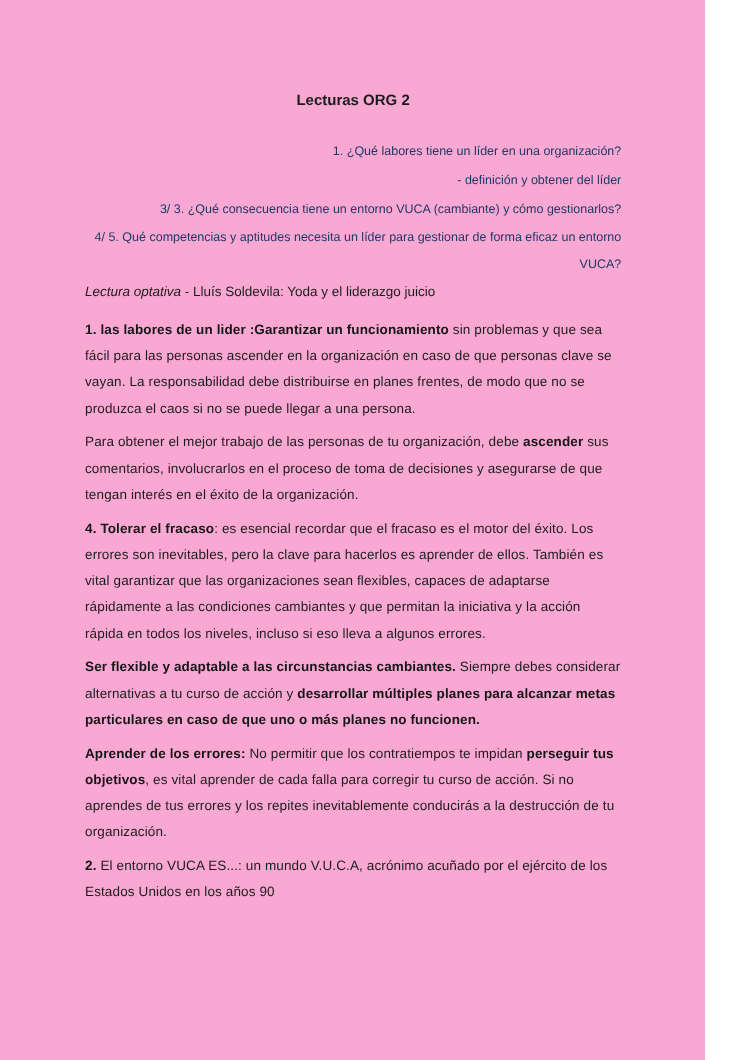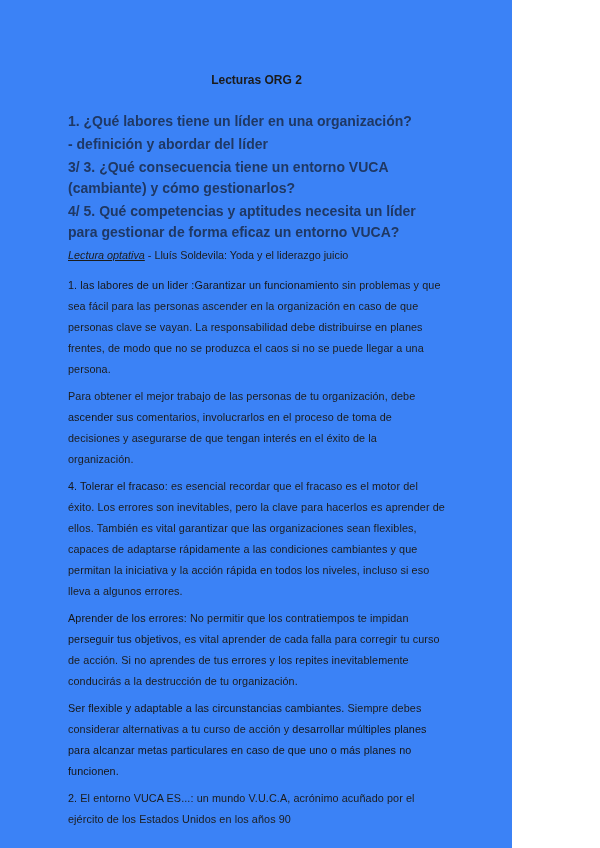--- a/index.html
+++ b/index.html
@@ -9,85 +9,85 @@
   }
   body {
     width: 600px;
     height: 848px;
     overflow: hidden;
     font-family: "Liberation Sans", sans-serif;
     -webkit-font-smoothing: antialiased;
   }
   .page {
     box-sizing: border-box;
-    width: 512px;
+    width: 564px;
     height: 848px;
     padding: 70px 67px 0 68px;
-    background: #3b82f6;
+    background: #f9a8d4;
   }
   .doc-title {
     font-size: 12px;
     font-weight: bold;
     color: #1b1b1b;
     text-align: center;
     line-height: 21px;
     margin: 0 0 20px 0;
   }
   .hline {
-    font-size: 14px;
-    font-weight: bold;
+    font-size: 10px;
+    font-weight: normal;
     color: #1f3864;
     line-height: 21px;
     margin: 0 0 2px 0;
+    text-align: right;
   }
   .hline.gap-above {
     margin-top: 0;
   }
   .reading {
     font-size: 10.8px;
     color: #1c1c1c;
     line-height: 21px;
     margin: 2px 0 9px 0;
   }
   .reading .label {
     font-style: italic;
-    text-decoration: underline;
   }
   p.body {
     font-size: 10.8px;
     color: #1c1c1c;
     line-height: 21px;
     margin: 0 0 6px 0;
     letter-spacing: 0.1px;
   }
   p.body b {
-    font-weight: normal;
+    font-weight: bold;
     color: #161616;
   }
 </style>
 </head>
 <body>
 
 <div class="page">
 
   <div class="doc-title">Lecturas ORG 2</div>
 
   <div class="hline">1. ¿Qué labores tiene un líder en una organización?</div>
-  <div class="hline">- definición y abordar del líder</div>
+  <div class="hline">- definición y obtener del líder</div>
   <div class="hline">3/ 3. ¿Qué consecuencia tiene un entorno VUCA (cambiante) y cómo gestionarlos?</div>
   <div class="hline gap-above">4/ 5. Qué competencias y aptitudes necesita un líder para gestionar de forma eficaz un entorno VUCA?</div>
 
   <div class="reading"><span class="label">Lectura optativa</span><span> - Lluís Soldevila: Yoda y el liderazgo juicio</span></div>
 
   <p class="body"><b>1. las labores de un lider :Garantizar un funcionamiento</b><span> sin problemas y que sea fácil para las personas ascender en la organización en caso de que personas clave se vayan. La responsabilidad debe distribuirse en planes frentes, de modo que no se produzca el caos si no se puede llegar a una persona.</span></p>
 
   <p class="body"><span>Para obtener el mejor trabajo de las personas de tu organización, debe </span><b>ascender</b><span> sus comentarios, involucrarlos en el proceso de toma de decisiones y asegurarse de que tengan interés en el éxito de la organización.</span></p>
 
   <p class="body"><b>4. Tolerar el fracaso</b><span>: es esencial recordar que el fracaso es el motor del éxito. Los errores son inevitables, pero la clave para hacerlos es aprender de ellos. También es vital garantizar que las organizaciones sean flexibles, capaces de adaptarse rápidamente a las condiciones cambiantes y que permitan la iniciativa y la acción rápida en todos los niveles, incluso si eso lleva a algunos errores.</span></p>
 
+  <p class="body"><b>Ser flexible y adaptable a las circunstancias cambiantes.</b><span> Siempre debes considerar alternativas a tu curso de acción y </span><b>desarrollar múltiples planes para alcanzar metas particulares en caso de que uno o más planes no funcionen.</b></p>
+
   <p class="body"><b>Aprender de los errores:</b><span> No permitir que los contratiempos te impidan </span><b>perseguir tus objetivos</b><span>, es vital aprender de cada falla para corregir tu curso de acción. Si no aprendes de tus errores y los repites inevitablemente conducirás a la destrucción de tu organización.</span></p>
-
-  <p class="body"><b>Ser flexible y adaptable a las circunstancias cambiantes.</b><span> Siempre debes considerar alternativas a tu curso de acción y </span><b>desarrollar múltiples planes para alcanzar metas particulares en caso de que uno o más planes no funcionen.</b></p>
 
   <p class="body"><b>2.</b><span> El entorno VUCA ES...: un mundo V.U.C.A, acrónimo acuñado por el ejército de los Estados Unidos en los años 90</span></p>
 
 
 </div>
 
 </body></html>

